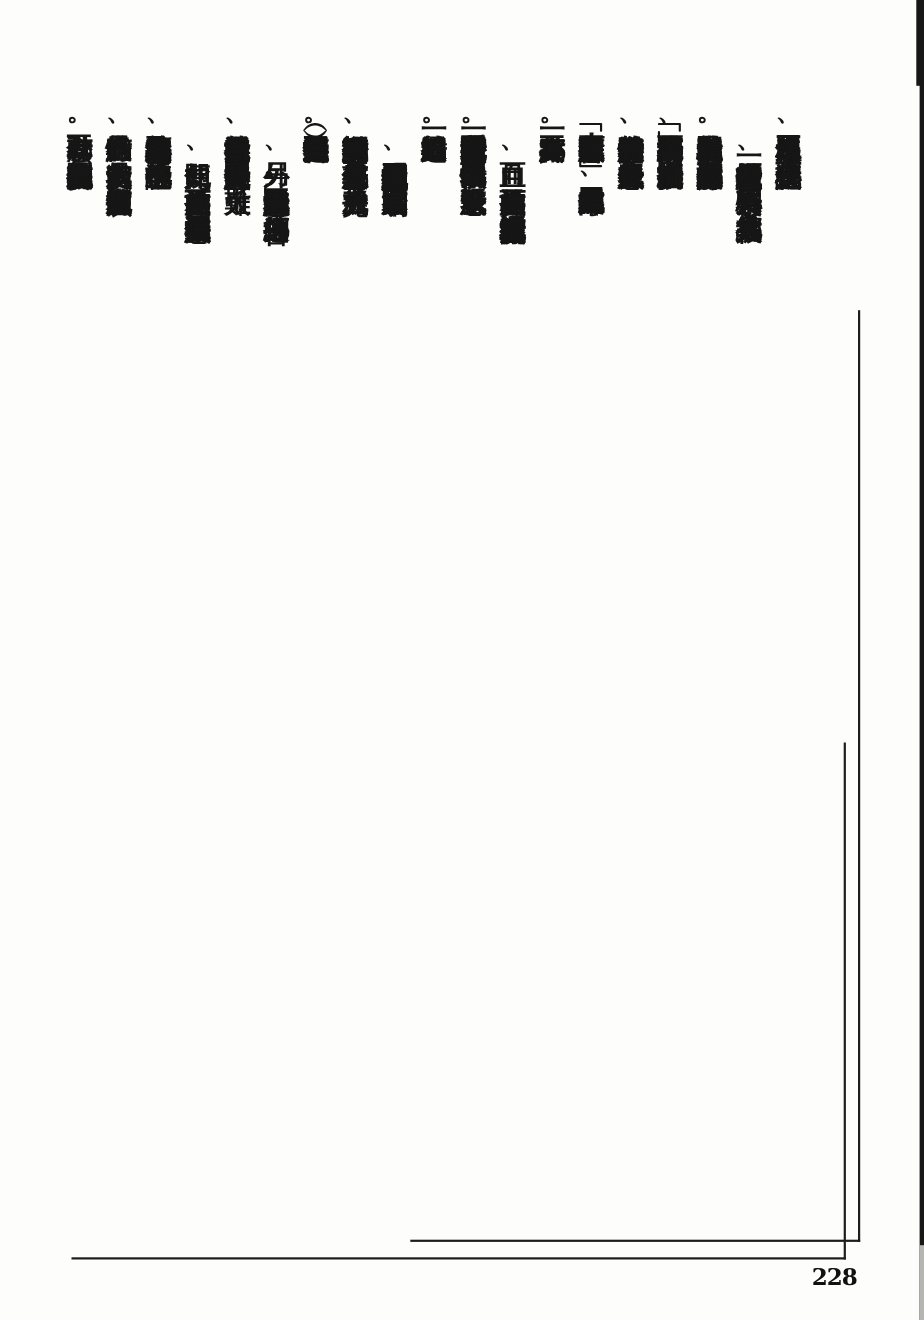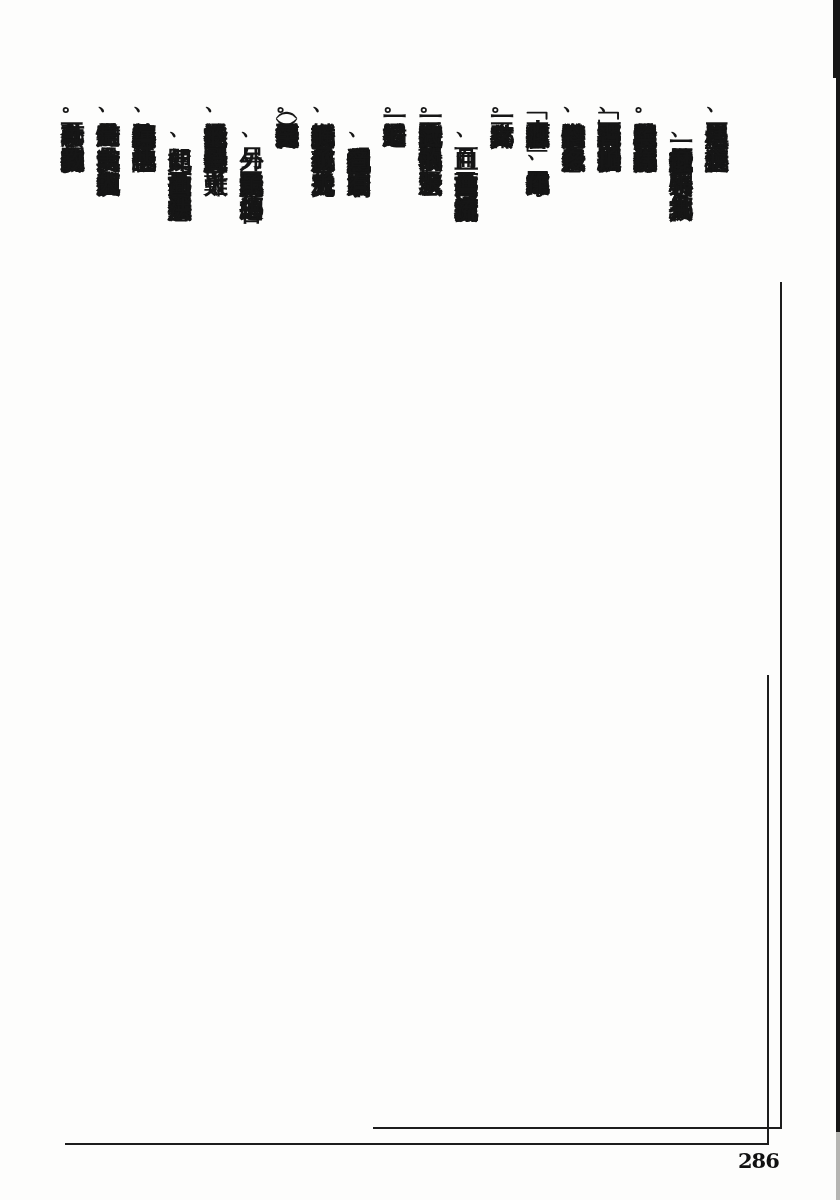--- a/index.html
+++ b/index.html
@@ -139,15 +139,15 @@
 
   <div class="edge-outer-v"></div>
   <div class="edge-outer-h"></div>
   <div class="edge-inner-v"></div>
   <div class="edge-inner-h"></div>
 
   <div class="scan-edge-right"></div>
   <div class="scan-edge-right-top"></div>
   <div class="scan-edge-right-fade"></div>
 
-  <div class="page-number">286</div>
+  <div class="page-number">228</div>
 
 </div>
 
 </body></html>

